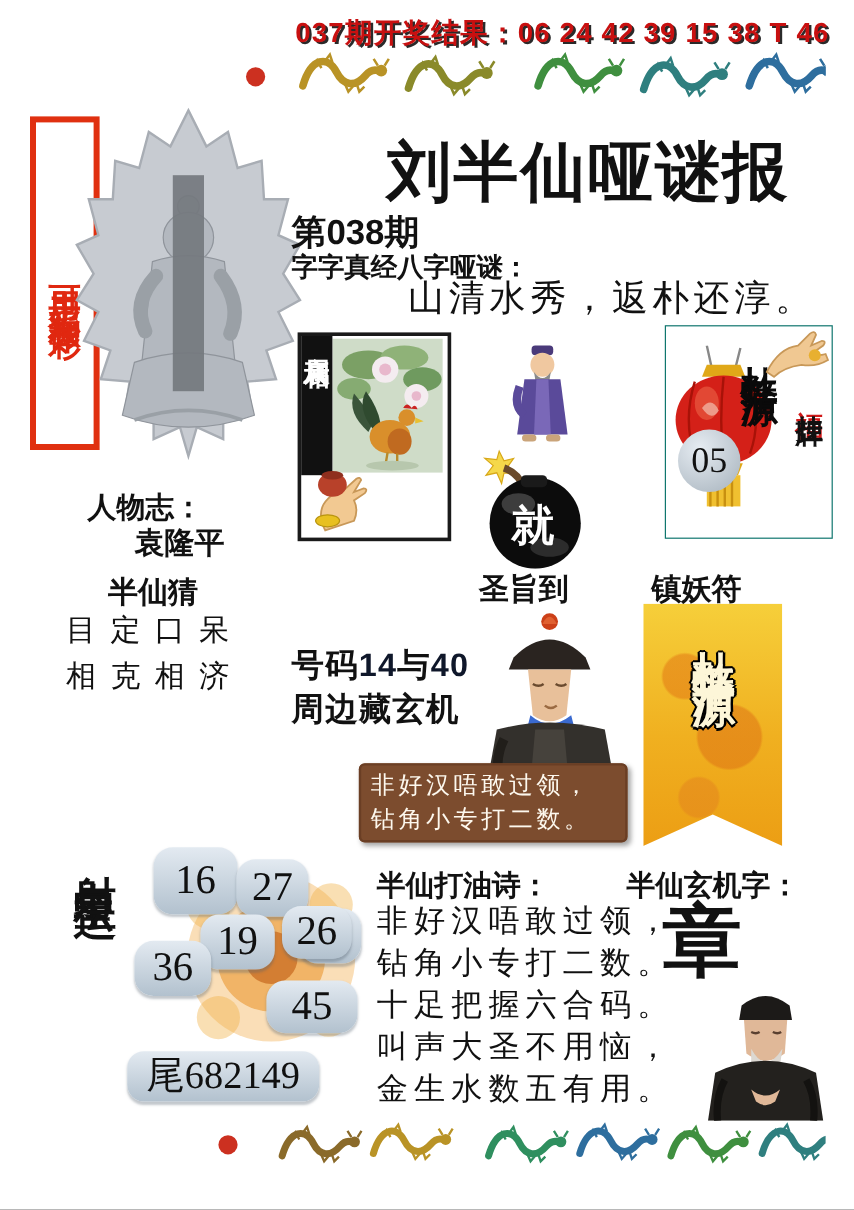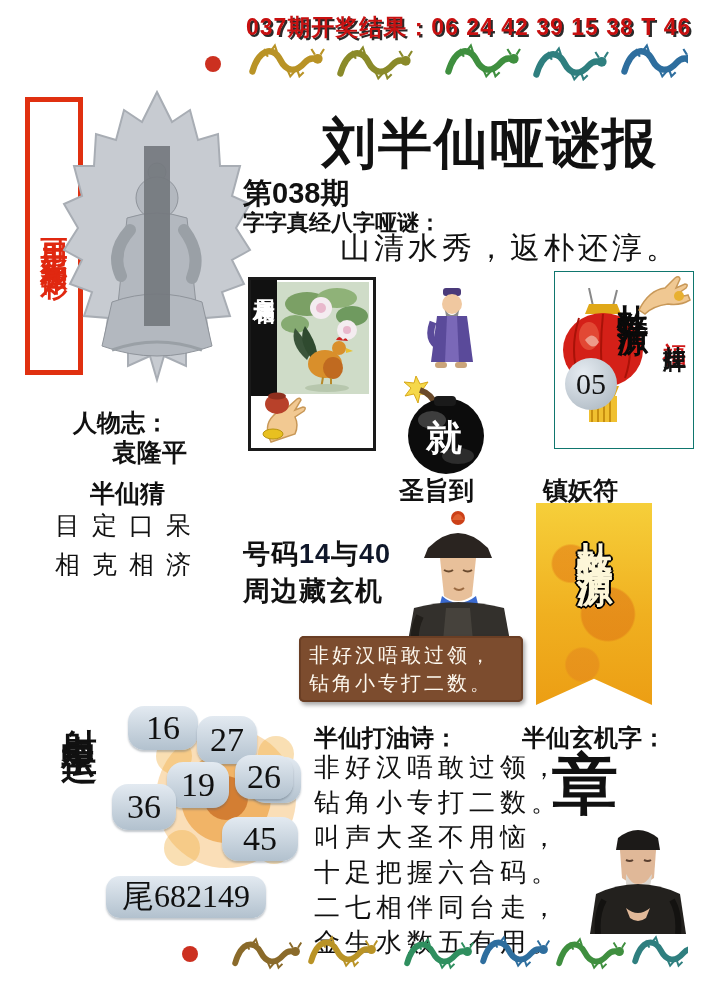--- a/index.html
+++ b/index.html
@@ -78,21 +78,21 @@
   #talisman span{writing-mode:vertical-rl;font-family:"Liberation Serif",serif;font-size:36px;font-weight:700;
                  letter-spacing:10px;margin-top:10px;color:#fdf6d8;
                  text-shadow:-2px 0 #000,2px 0 #000,0 -2px #000,0 2px #000,-1px -1px #000,1px 1px #000,-1px 1px #000,1px -1px #000;}
 
   
   #star-title{left:54px;top:700px;writing-mode:vertical-rl;font-size:36px;font-weight:900;letter-spacing:6px;}
   .badge{position:absolute;background:linear-gradient(180deg,#e3eaf1,#b2c1ce);border-radius:16px;
          display:flex;align-items:center;justify-content:center;
          font-family:"Liberation Serif",serif;font-size:34px;color:#101010;
          box-shadow:0 2px 2px rgba(80,95,110,.35);}
-  .b1{left:128px;top:706px;width:70px;height:44px;}
+  .b1{left:128px;top:706px;width:70px;height:56px;}
   .b2{left:197px;top:716px;width:60px;height:48px;}
   .b3{left:249px;top:733px;width:52px;height:46px;margin-top:24px;}
   .b4{left:167px;top:762px;width:62px;height:46px;}
   .b5{left:235px;top:755px;width:58px;height:44px;}
   .b6{left:112px;top:784px;width:64px;height:46px;}
   .b7{left:222px;top:817px;width:76px;height:44px;}
   #tail-badge{left:106px;top:876px;width:160px;height:42px;border-radius:14px;font-size:32px;}
 
   
   #doggerel-title{left:314px;top:722px;font-size:24px;font-weight:800;}
@@ -298,23 +298,22 @@
   <div class="badge b4">19</div>
   <div class="badge b5">26</div>
   <div class="badge b6">36</div>
   <div class="badge b7">45</div>
   <div class="badge" id="tail-badge">尾682149</div>
 
   <div class="abs" id="doggerel-title">半仙打油诗：</div>
   <div class="abs calli" id="doggerel">
     <div>非好汉唔敢过领，</div>
     <div>钻角小专打二数。</div>
+    <div>十足把握六合码。</div>
     <div>叫声大圣不用恼，</div>
-    <div>十足把握六合码。</div>
-    <div>二七相伴同台走，</div>
     <div>金生水数五有用。</div>
   </div>
 
   <div class="abs" id="mystic-title">半仙玄机字：</div>
   <div class="abs" id="mystic-char">章</div>
 
   <svg class="abs" style="left:574px;top:816px" width="128" height="118" viewBox="0 0 128 118">
     <path d="M44,22 Q64,6 84,22 L86,34 L42,34 Z" fill="#1c1a18"></path>
     <path d="M46,34 L82,34 L80,62 Q64,74 48,62 Z" fill="#e0b898"></path>
     <path d="M52,44 q4,2 7,0 M70,44 q4,2 7,0" stroke="#5a4030" stroke-width="2" fill="none"></path>

